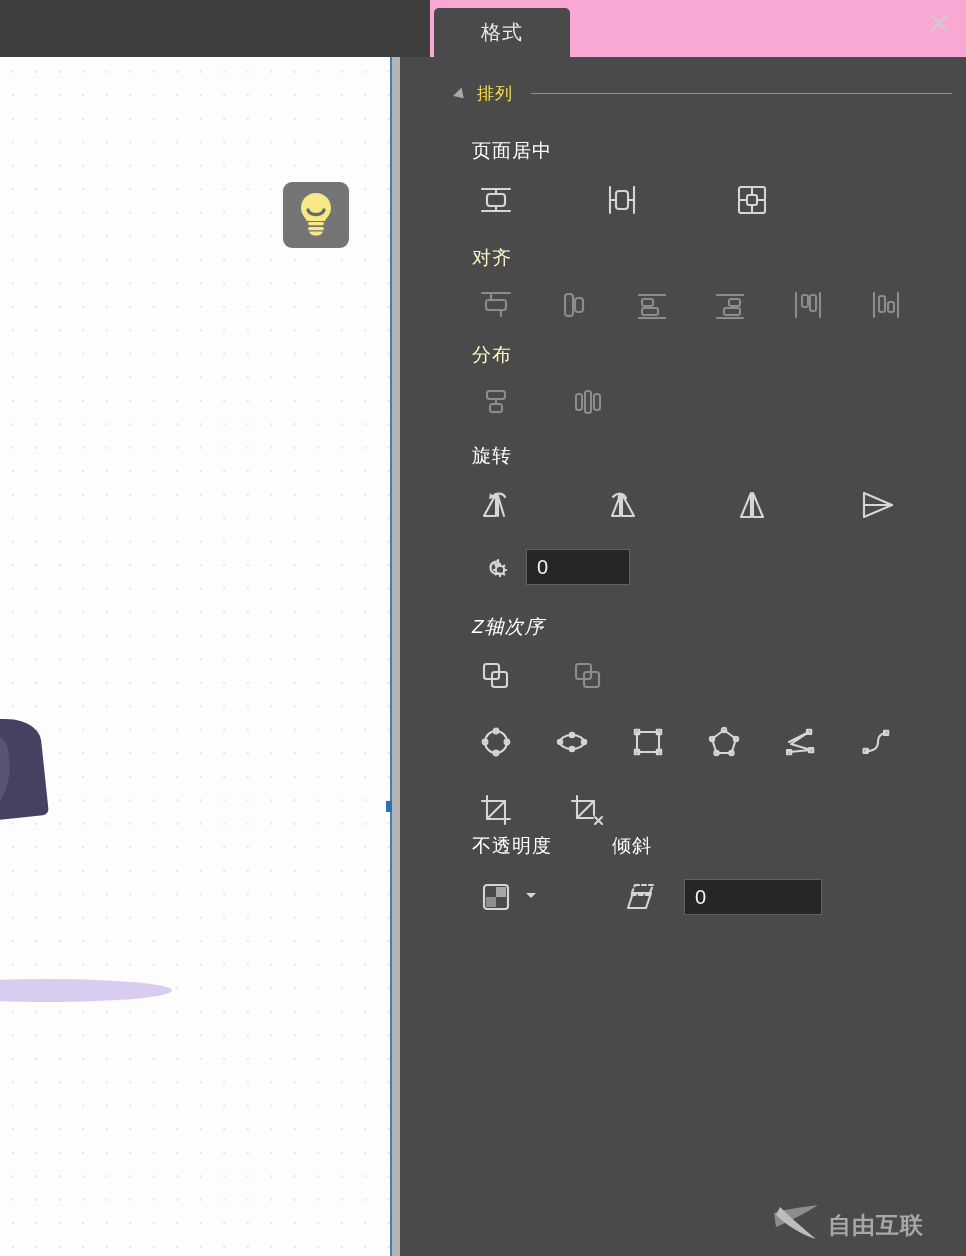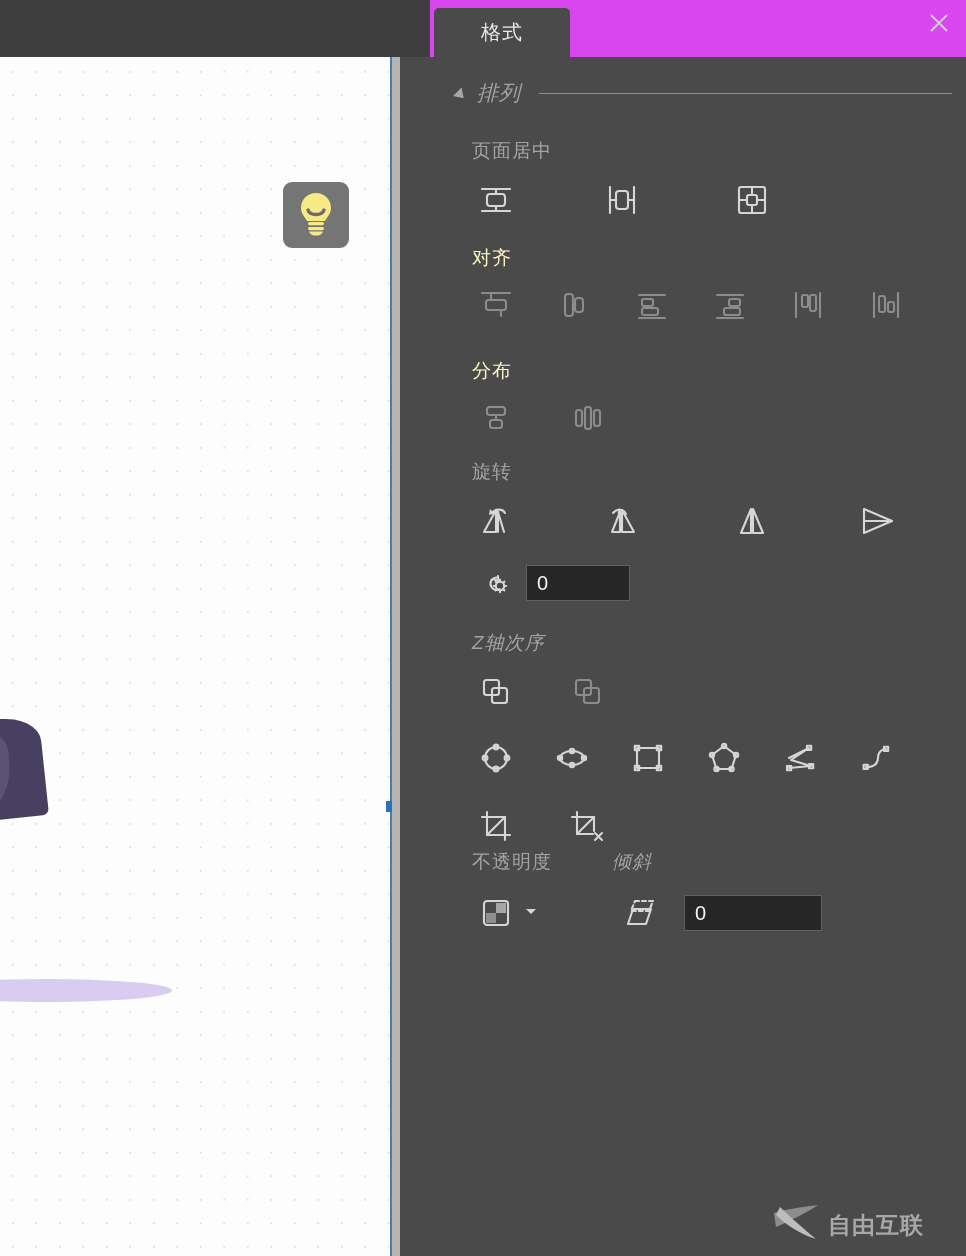--- a/index.html
+++ b/index.html
@@ -75,21 +75,21 @@
     background: #b3b3b3; border-radius: 9px;
   }
 
   
   #format-panel {
     position: absolute; left: 430px; top: 0; width: 536px; height: 1256px;
     background: #4a4a4a;
   }
   #panel-tabstrip {
     position: relative; height: 57px; width: 100%;
-    background: #d946ef;
+    background: #f9a8d4;
   }
   #tab-format {
     position: absolute; left: 4px; top: 8px; width: 136px; height: 49px;
     background: #4a4a4a;
     border-radius: 5px 5px 0 0;
     color: #e9e9e9; font-size: 20px;
     display: flex; align-items: center; justify-content: center;
     letter-spacing: 1px;
   }
   #panel-close {
@@ -110,28 +110,28 @@
   }
   .section-caret {
     width: 0; height: 0;
     border-left: 9px solid #a8a8a8;
     border-top: 6px solid transparent;
     border-bottom: 6px solid transparent;
     transform: rotate(45deg);
     margin-top: 3px;
   }
   .section-title {
-    color: #a3a3a3; font-size: 21px; white-space: nowrap; letter-spacing: 1px; font-style: italic;
+    color: #fde047; font-size: 17px; white-space: nowrap; letter-spacing: 1px;
   }
   .section-rule {
     flex: 1; height: 1px; background: #8e8e8e; margin-left: 6px;
   }
 
   .group-label {
-    color: #a3a3a3; font-size: 19px; padding-left: 42px;
+    color: #ffffff; font-size: 19px; padding-left: 42px;
     letter-spacing: 1px; line-height: 1;
   }
   .group-label.dim { color: #fef9c3; }
 
   .icon-row {
     display: flex; padding-left: 40px; align-items: center;
   }
   .icon-btn {
     width: 52px; height: 52px;
     display: flex; align-items: center; justify-content: center;
@@ -315,21 +315,21 @@
             <svg width="34" height="34" viewBox="0 0 34 34">
               <path class="st-dim" d="M5 5 V29"></path>
               <rect class="st-dim" x="10" y="8" width="6" height="16" rx="2"></rect>
               <rect class="st-dim" x="19" y="14" width="6" height="10" rx="2"></rect>
               <path class="st-dim" d="M29 5 V29"></path>
             </svg>
           </span>
         </div>
       </div>
 
-      <div class="group-label dim" style="margin-top:30px;">分布</div>
+      <div class="group-label dim" style="margin-top:14px;">分布</div>
       <div class="icon-row" style="margin-top:12px;">
         <div class="icon-btn">
           <span>
             <svg width="34" height="34" viewBox="0 0 34 34">
               <rect class="st-dim" x="8" y="6" width="18" height="8" rx="2.5"></rect>
               <rect class="st-dim" x="11" y="19" width="12" height="8" rx="2.5"></rect>
               <path class="st-dim" d="M17 14 V19"></path>
             </svg>
           </span>
         </div>
@@ -507,21 +507,21 @@
               <path class="st" d="M3 8 H25 V22"></path>
               <path class="st" d="M8 25 L25 8"></path>
               <path class="st" d="M26 24 L33 31 M33 24 L26 31"></path>
             </svg>
           </span>
         </div>
       </div>
 
       <div id="opacity-skew-labels" style="">
         <span class="group-label" style="padding-left:0;">不透明度</span>
-        <span class="group-label" style="padding-left:0;font-style:italic;">倾斜</span>
+        <span class="group-label" style="padding-left:0;">倾斜</span>
       </div>
 
       <div class="row" style="margin-top:16px;">
         <div class="icon-btn">
           <span>
             <svg width="30" height="30" viewBox="0 0 30 30">
               <rect class="st" x="3" y="3" width="24" height="24" rx="3"></rect>
               <rect x="15" y="5" width="10" height="10" fill="#a6a6a6"></rect>
               <rect x="5" y="15" width="10" height="10" fill="#8e8e8e"></rect>
             </svg>

